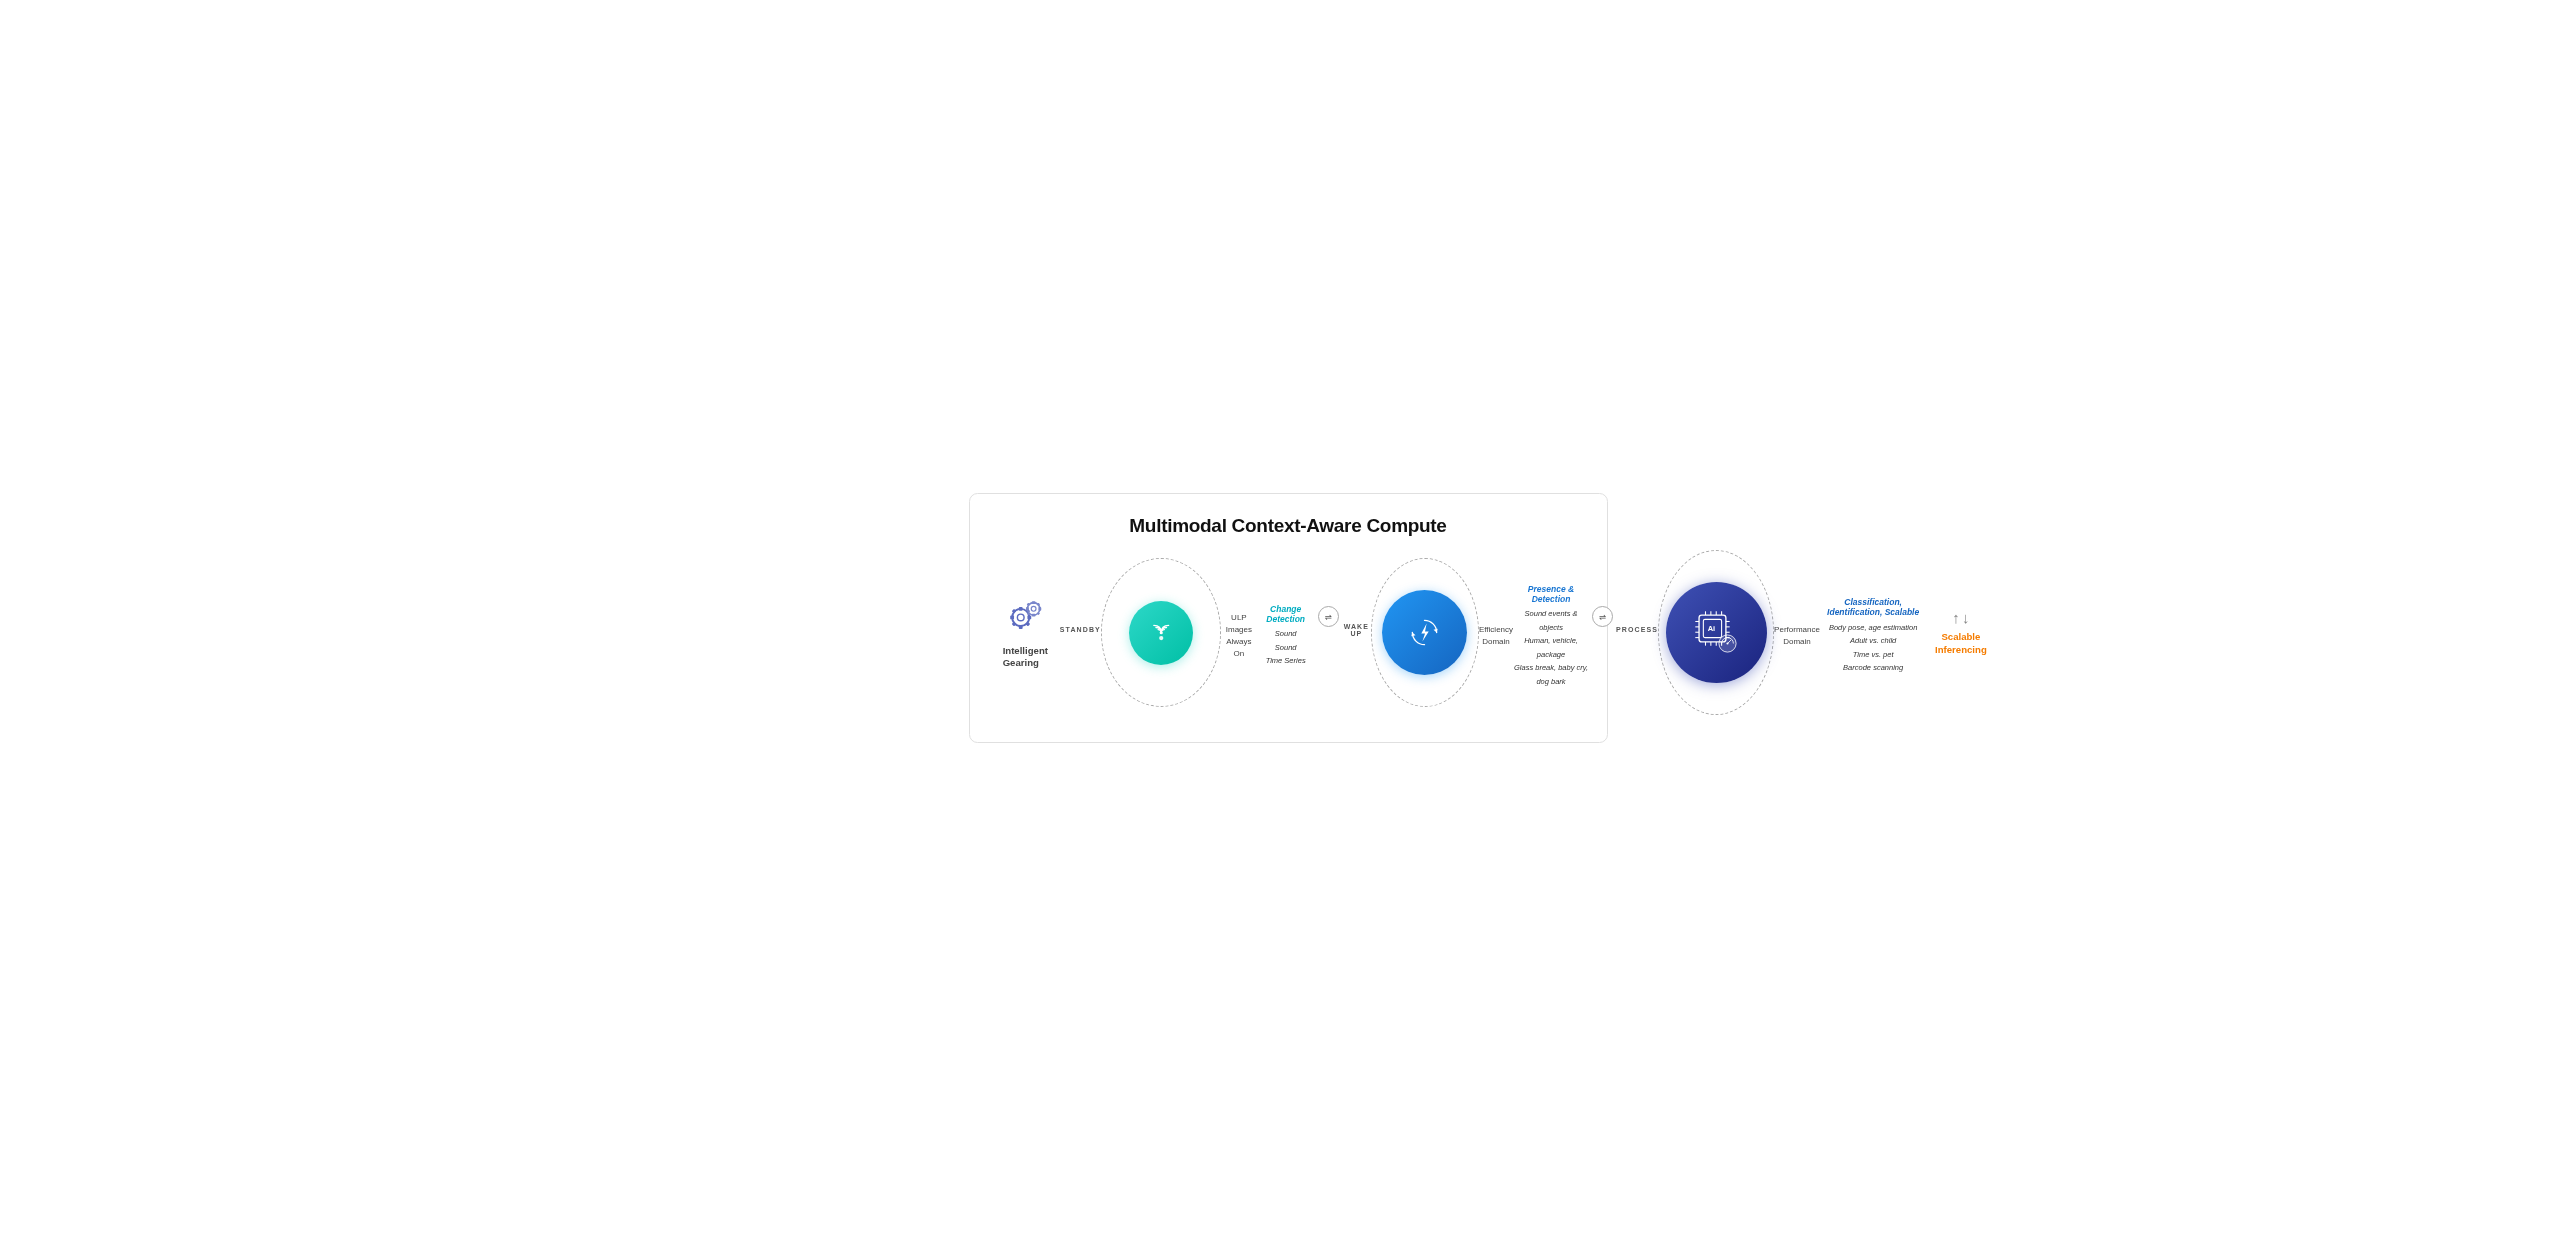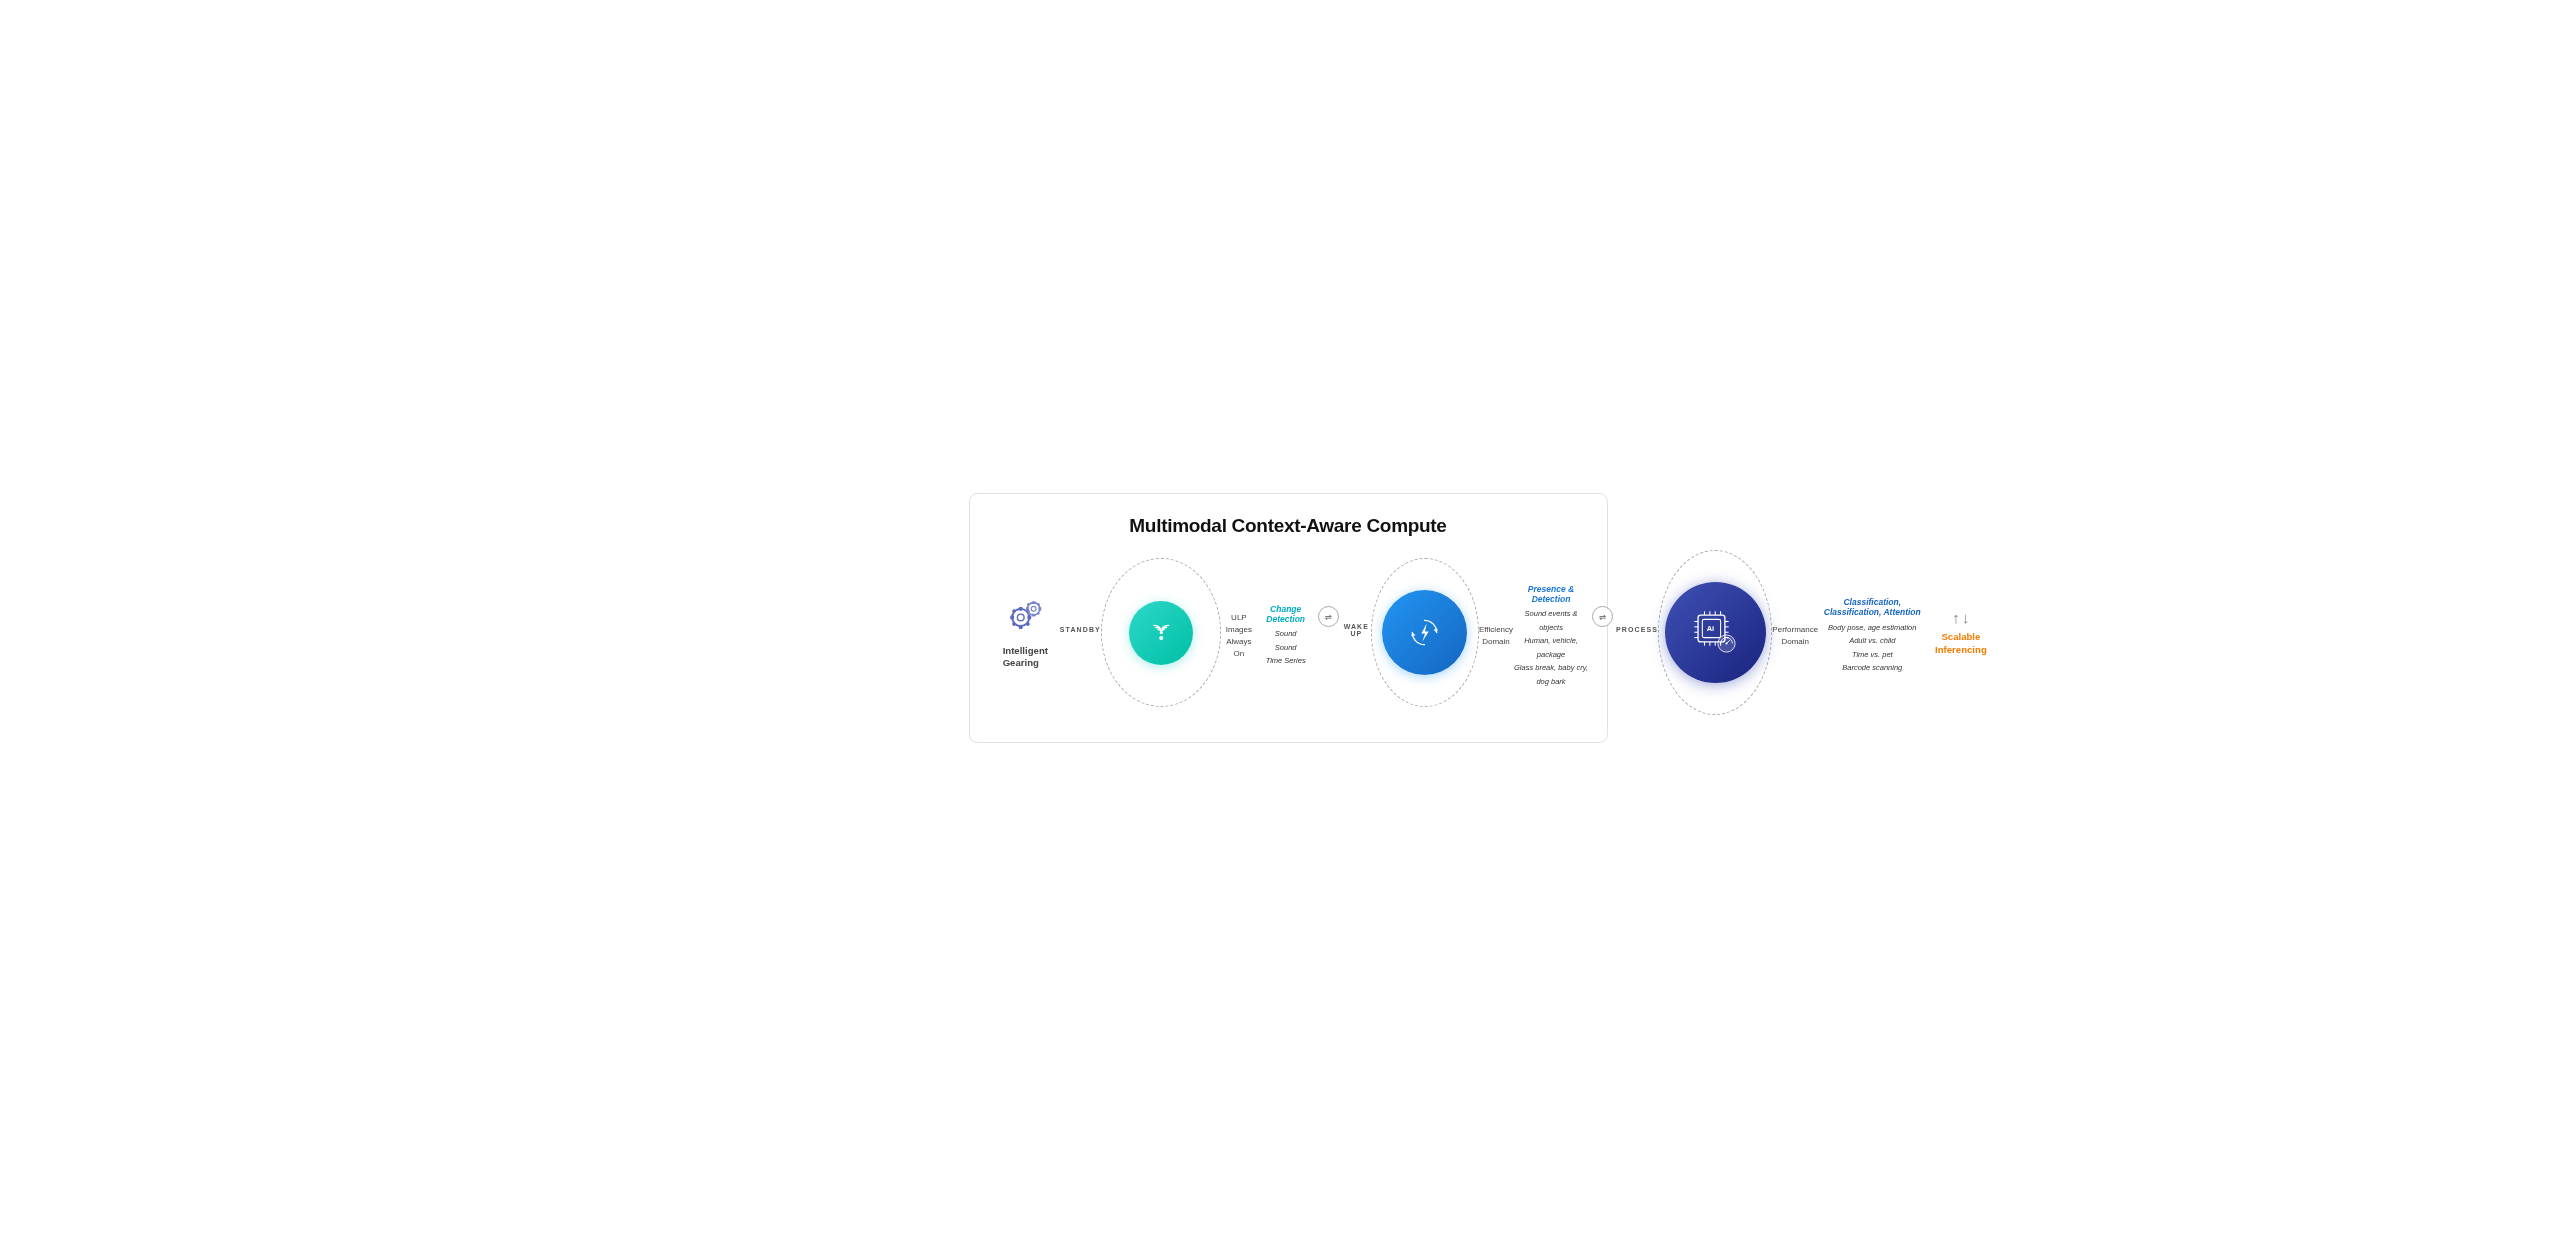--- a/index.html
+++ b/index.html
@@ -372,21 +372,21 @@
               <circle cx="68" cy="68" r="16" fill="rgba(255,255,255,0.15)" stroke="white" stroke-width="1.5"></circle>
               <path d="M57 68 A11 11 0 0 1 79 68" stroke="white" stroke-width="1.5" fill="none"></path>
               <line x1="68" y1="68" x2="74" y2="62" stroke="white" stroke-width="1.5" stroke-linecap="round"></line>
               <circle cx="68" cy="68" r="2" fill="white"></circle>
             </svg>
           </div>
         </div>
         <div class="circle-sublabel" style="white-space: pre-line;">Performance
 Domain</div>
         <div class="bottom-label-area">
-          <div class="bottom-label-title classification-label">Classification, Classification, Attention</div>
+          <div class="bottom-label-title classification-label">Classification, Identification, Scalable</div>
           <div class="bottom-label-items">
             <div>Body pose, age estimation</div>
             <div>Adult vs. child</div>
             <div>Time vs. pet</div>
             <div>Barcode scanning</div>
           </div>
         </div>
       </div>
 
     </div>

